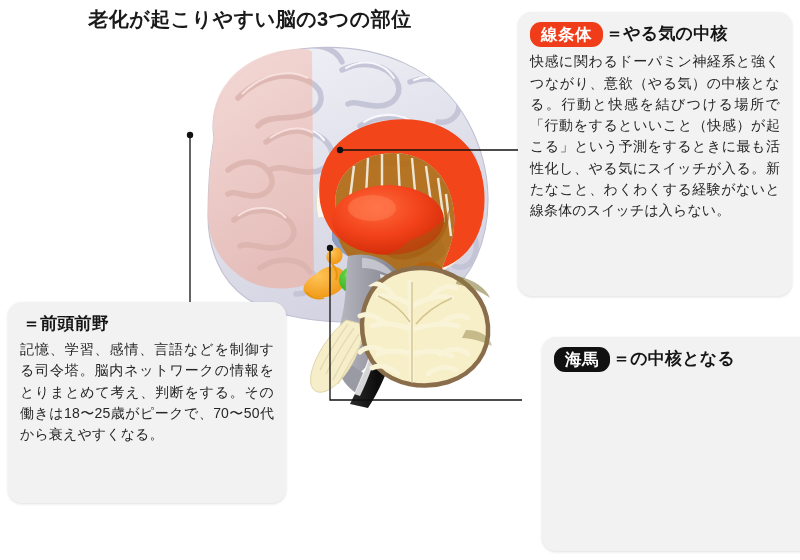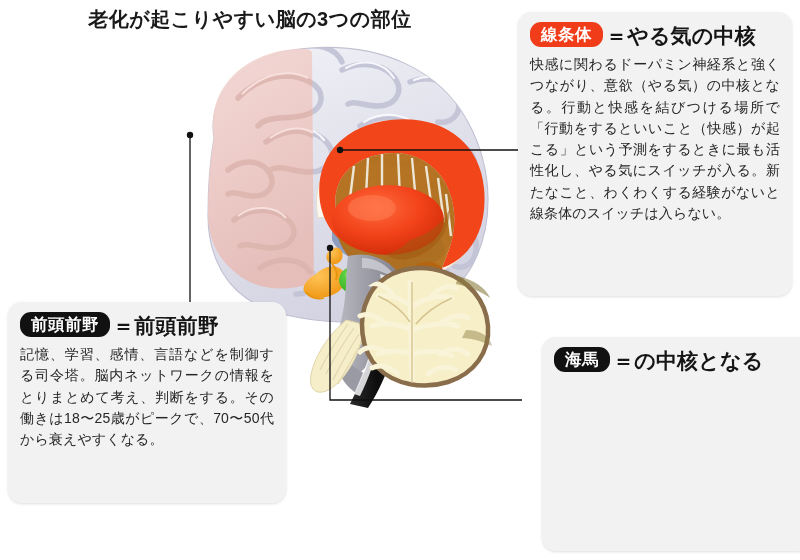--- a/index.html
+++ b/index.html
@@ -61,21 +61,21 @@
     font-size: 16.5px;
     font-weight: bold;
     border-radius: 11px;
     padding: 1px 11px 2px 11px;
     line-height: 1.35;
     letter-spacing: 0.5px;
   }
   .badge.dark  { background: #111111; }
   .badge.orange{ background: #f03c18; }
   .heading-tail {
-    font-size: 21px;
+    font-size: 17px;
     font-weight: bold;
     color: #151515;
     margin-left: 3px;
     letter-spacing: 0.2px;
   }
   .card-body {
     font-size: 14px;
     line-height: 1.52;
     color: #262626;
     text-align: justify;
@@ -356,21 +356,20 @@
   <div class="card" id="card-striatum">
     <div class="card-heading">
       <span class="badge orange">線条体</span>
       <span class="heading-tail">＝やる気の中核</span>
     </div>
     <div class="card-body">快感に関わるドーパミン神経系と強くつながり、意欲（やる気）の中核となる。行動と快感を結びつける場所で「行動をするといいこと（快感）が起こる」という予測をするときに最も活性化し、やる気にスイッチが入る。新たなこと、わくわくする経験がないと線条体のスイッチは入らない。</div>
   </div>
 
   <div class="card" id="card-prefrontal">
     <div class="card-heading">
-      <span class="badge dark">前頭前野</span>
       <span class="heading-tail">＝前頭前野</span>
     </div>
     <div class="card-body">記憶、学習、感情、言語などを制御する司令塔。脳内ネットワークの情報をとりまとめて考え、判断をする。その働きは18〜25歳がピークで、70〜50代から衰えやすくなる。</div>
   </div>
 
   <div class="card" id="card-hippocampus">
     <div class="card-heading">
       <span class="badge dark">海馬</span>
       <span class="heading-tail">＝の中核となる</span>
     </div>

